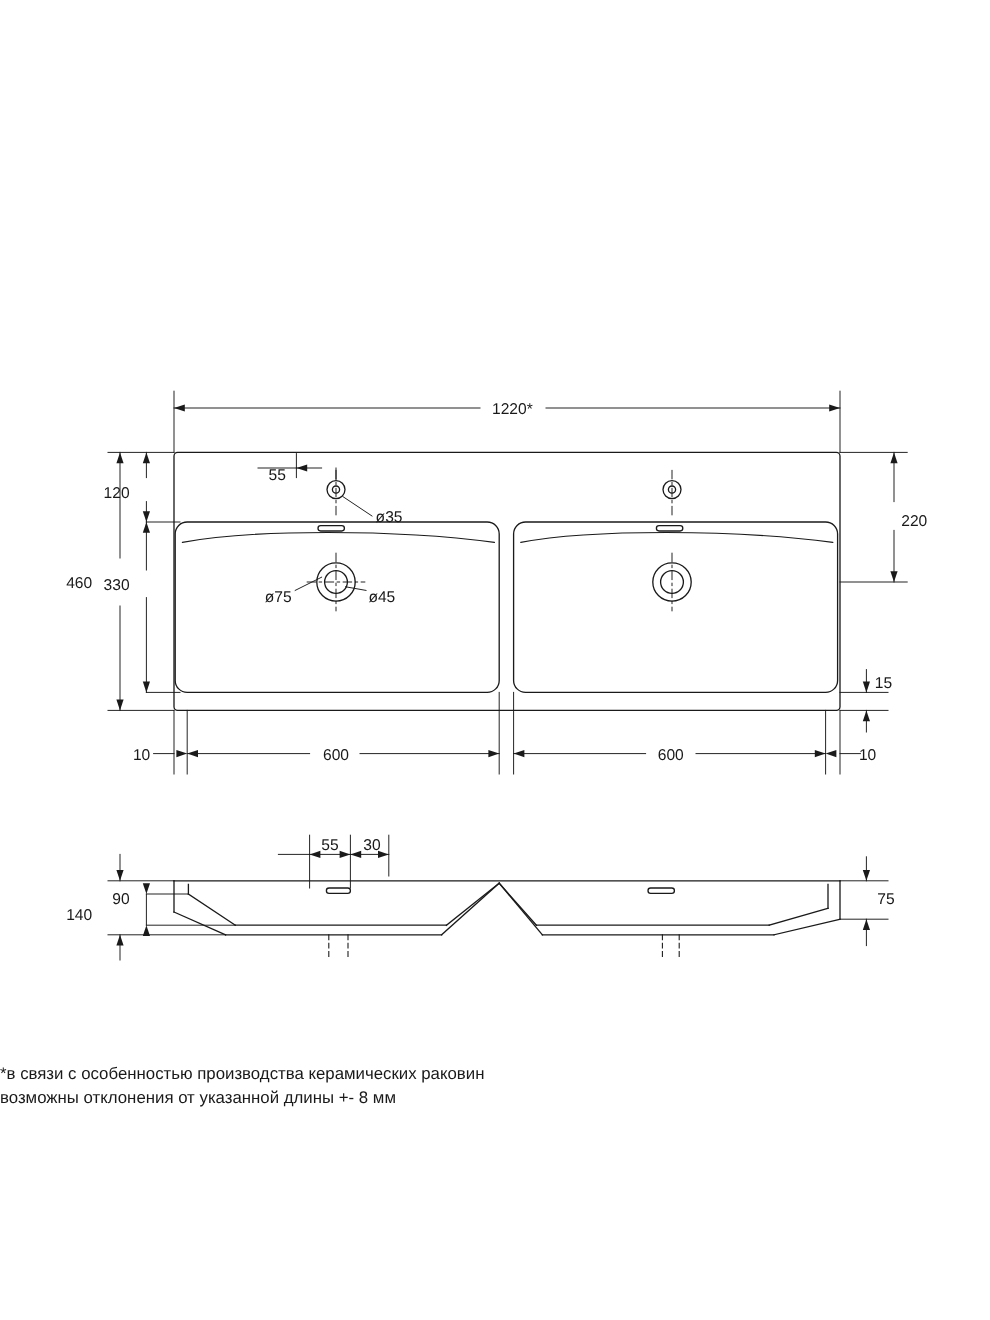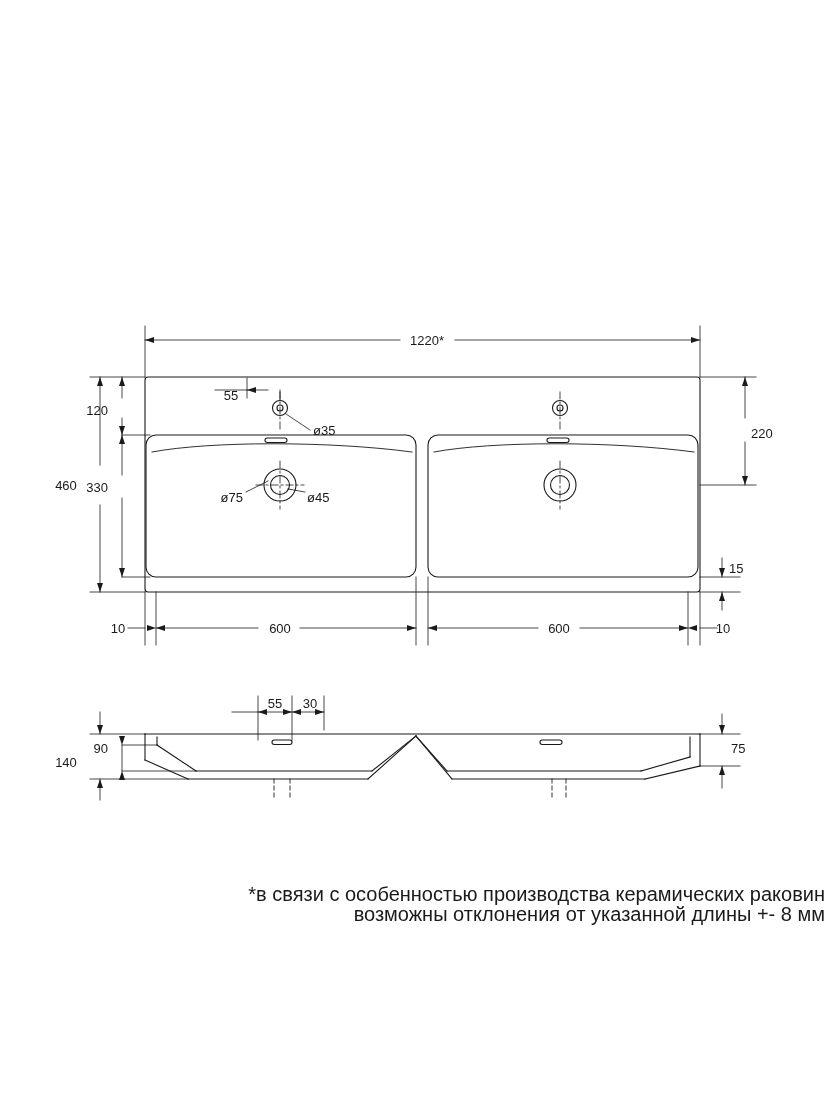--- a/index.html
+++ b/index.html
@@ -28,22 +28,22 @@
   .dim-text {
     font-family: "Liberation Sans", sans-serif;
     font-size: 13px;
     fill: #1a1a1a;
   }
   .note-block {
     position: absolute;
     left: 0;
     top: 884px;
     width: 825px;
-    text-align: right;
-    font-size: 20px;
+    text-align: left;
+    font-size: 14px;
     line-height: 20px;
     color: #1a1a1a;
   }
   .note-line {
     display: block;
     white-space: pre;
   }
 </style>
 </head>
 <body>

